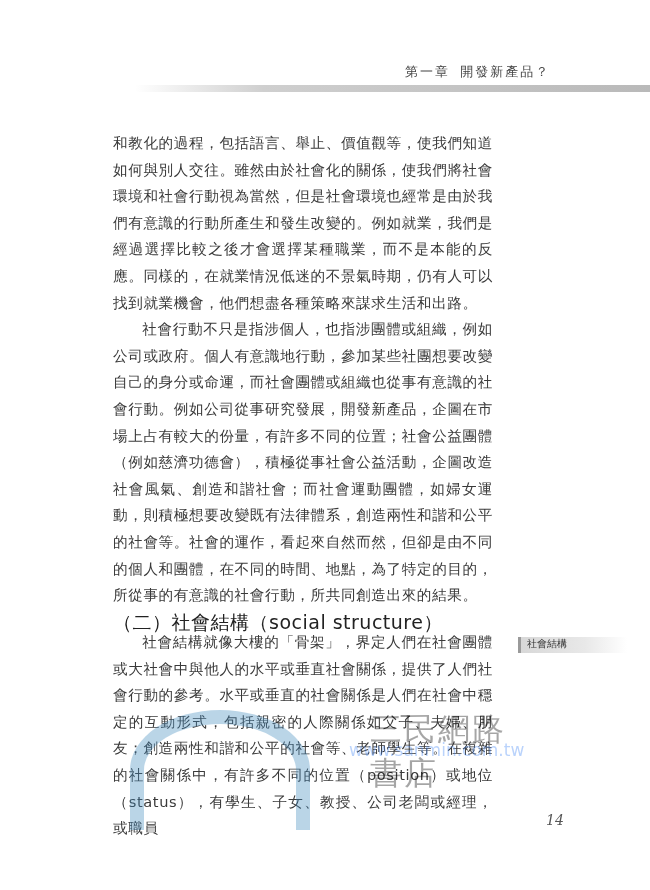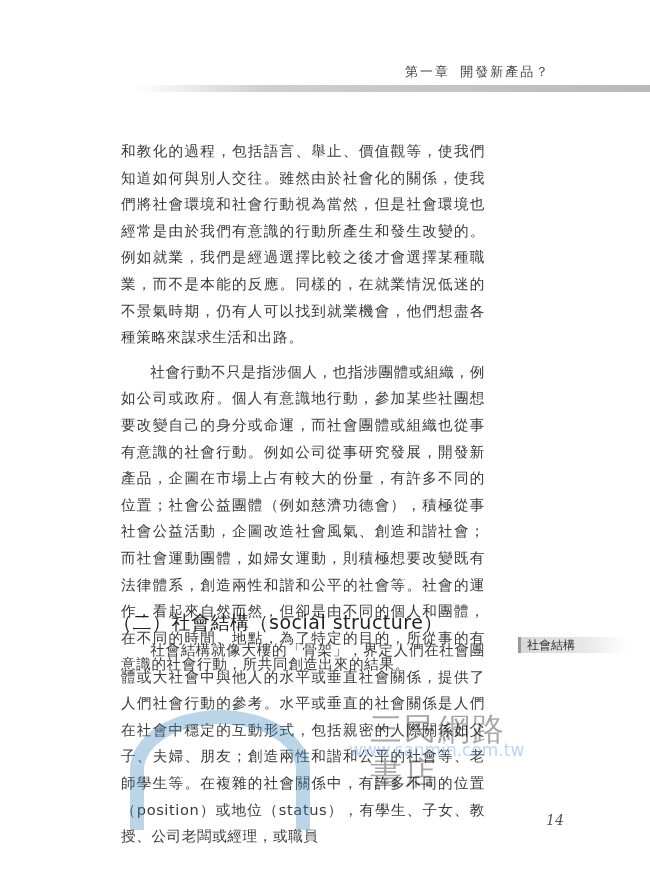--- a/index.html
+++ b/index.html
@@ -14,37 +14,37 @@
   .running-head .chap { margin-right: 4px; }
   .head-rule {
     position: absolute; left: 135px; top: 85px; width: 515px; height: 7px;
     background: linear-gradient(to right, rgba(200,200,200,0) 0%, #cfcfcf 25%, #b9b9b9 100%);
   }
   .body-text {
     position: absolute; left: 113px; top: 130px; width: 380px;
     font-size: 14.6px; line-height: 26.6px; color: #3a3a3a; letter-spacing: 0.6px;
     font-family: "DejaVu Sans", sans-serif;
   }
-  .para { margin: 8px; text-align: justify; }
+  .para { margin: 0; text-align: justify; }
   .para.indent { text-indent: 2em; }
   .section-heading {
     position: absolute; left: 113px; top: 610px; font-size: 19px; color: #222;
     font-family: "DejaVu Sans", sans-serif; letter-spacing: 0.5px;
   }
   .body-text-2 {
     position: absolute; left: 113px; top: 629px; width: 380px;
     font-size: 14.6px; line-height: 26.6px; color: #3a3a3a; letter-spacing: 0.6px;
     font-family: "DejaVu Sans", sans-serif;
   }
   .margin-note {
     position: absolute; left: 518px; top: 637px; width: 100px; height: 16px;
     background: linear-gradient(to right, #d8d8d8 0%, #e8e8e8 60%, rgba(255,255,255,0) 100%);
     border-left: 3px solid #9a9a9a;
-    font-size: 12px; line-height: 16px; padding-left: 6px; color: #333;
-    font-family: Liberation Sans, sans-serif;
+    font-size: 10px; line-height: 16px; padding-left: 6px; color: #333;
+    font-family: Liberation Mono, monospace;
   }
   .watermark {
     position: absolute; left: 130px; top: 690px; width: 390px; height: 80px; pointer-events: none; opacity: 0.35;
   }
   .watermark .wm-cn {
     position: absolute; left: 240px; top: 18px; font-size: 32px; color: #000000; letter-spacing: 2px;
     font-family: "DejaVu Serif", serif;
   }
   .watermark .wm-url {
     position: absolute; left: 219px; top: 50px; font-size: 17px; color: #3b82f6;

